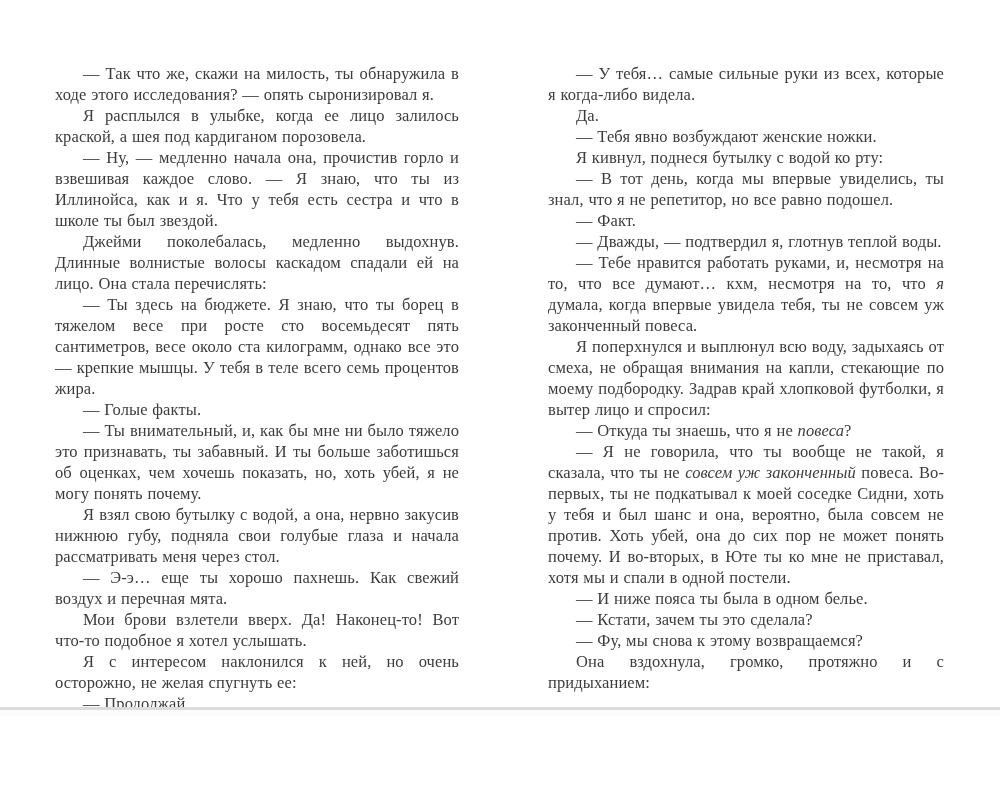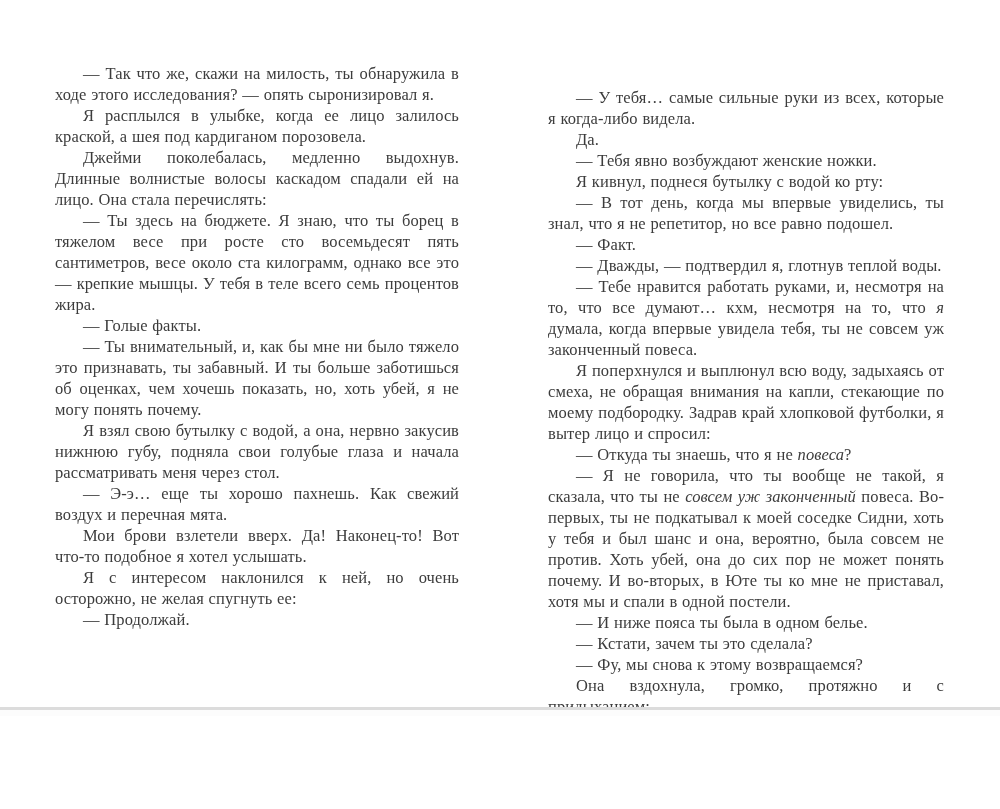--- a/index.html
+++ b/index.html
@@ -14,21 +14,21 @@
     height: 716px;
     background: #ffffff;
     overflow: hidden;
     font-family: "Liberation Serif", "DejaVu Serif", serif;
   }
   .text-block {
     position: absolute;
     top: 63px;
   }
   .text-block.left  { left: 55px;  width: 404px; }
-  .text-block.right { left: 548px; width: 396px; margin-top: 24px; }
+  .text-block.right { left: 548px; width: 396px; }
   p.para {
     margin: 0;
     text-indent: 28px;
     text-align: justify;
     font-size: 16.5px;
     line-height: 21px;
     color: #3c3c3c;
     letter-spacing: 0.1px;
     word-spacing: 0.5px;
   }
@@ -56,20 +56,21 @@
   }
 </style>
 </head>
 <body>
 
 <div class="book-spread">
 
   <div class="text-block left">
       <p class="para"><span>— Так что же, скажи на милость, ты обнаружила в ходе этого исследования? — опять сыронизировал я.</span></p>
       <p class="para"><span>Я расплылся в улыбке, когда ее лицо залилось краской, а шея под кардиганом порозовела.</span></p>
+      <p class="para"><span>— Ну, — медленно начала она, прочистив горло и взвешивая каждое слово. — Я знаю, что ты из Иллинойса, как и я. Что у тебя есть сестра и что в школе ты был звездой.</span></p>
       <p class="para"><span>Джейми поколебалась, медленно выдохнув. Длинные волнистые волосы каскадом спадали ей на лицо. Она стала перечислять:</span></p>
       <p class="para"><span>— Ты здесь на бюджете. Я знаю, что ты борец в тяжелом весе при росте сто восемьдесят пять сантиметров, весе около ста килограмм, однако все это — крепкие мышцы. У тебя в теле всего семь процентов жира.</span></p>
       <p class="para"><span>— Голые факты.</span></p>
       <p class="para"><span>— Ты внимательный, и, как бы мне ни было тяжело это признавать, ты забавный. И ты больше заботишься об оценках, чем хочешь показать, но, хоть убей, я не могу понять почему.</span></p>
       <p class="para"><span>Я взял свою бутылку с водой, а она, нервно закусив нижнюю губу, подняла свои голубые глаза и начала рассматривать меня через стол.</span></p>
       <p class="para"><span>— Э-э… еще ты хорошо пахнешь. Как свежий воздух и перечная мята.</span></p>
       <p class="para"><span>Мои брови взлетели вверх. Да! Наконец-то! Вот что-то подобное я хотел услышать.</span></p>
       <p class="para"><span>Я с интересом наклонился к ней, но очень осторожно, не желая спугнуть ее:</span></p>
       <p class="para"><span>— Продолжай.</span></p>
     </div>

